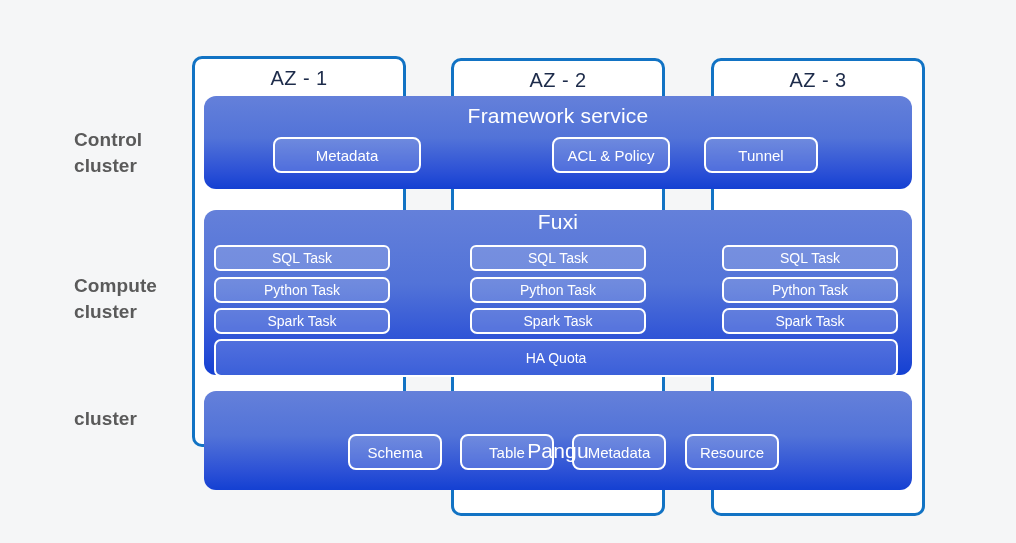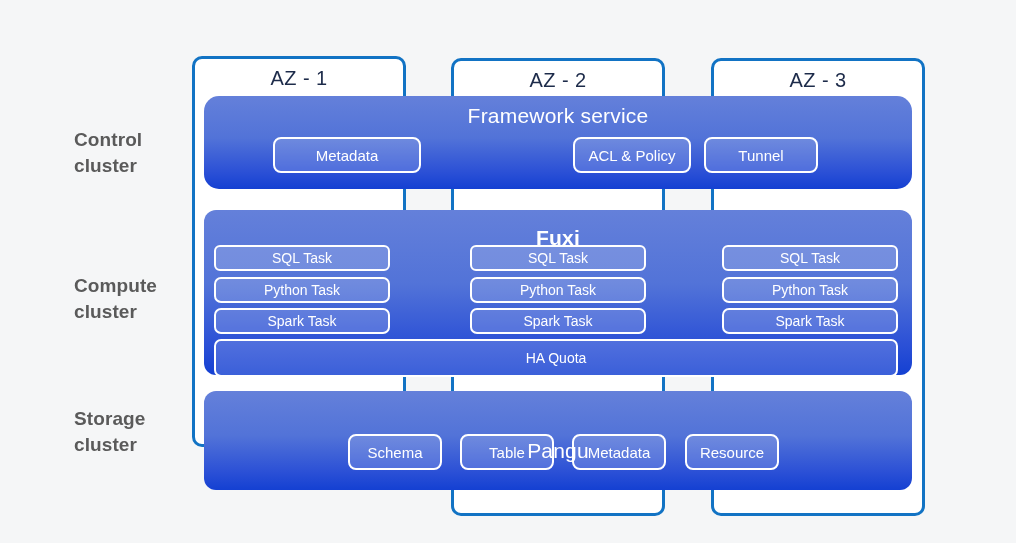--- a/index.html
+++ b/index.html
@@ -61,35 +61,35 @@
 
   
   .band {
     position: absolute;
     left: 204px;
     width: 708px;
     border-radius: 12px;
     background: linear-gradient(to bottom, #6480da 0%, #5273d8 45%, #2b50d6 82%, #1440d2 100%);
     box-sizing: border-box;
   }
-  #band-framework { top: 96px;  height: 93px; border-radius: 15px; }
+  #band-framework { top: 96px;  height: 93px; }
   #band-fuxi      { left: 204px; width: 708px; top: 210px; height: 165px; }
   #band-pangu     { top: 391px; height: 99px; }
 
   .band-title {
     position: absolute;
     top: 8px;
     left: 0;
     right: 0;
     text-align: center;
     font-size: 21px;
     color: #ffffff;
     letter-spacing: .2px;
   }
-  #band-fuxi .band-title { top: 16px; font-weight: bold; }
+  #band-fuxi .band-title { top: 0; }
   #band-pangu .band-title { top: 8px; margin-top: 40px; }
 
   
   .pill {
     position: absolute;
     border: 2px solid #ffffff;
     border-radius: 8px;
     background: rgba(255,255,255,0.17);
     color: #ffffff;
     font-size: 15px;
@@ -97,21 +97,21 @@
     align-items: center;
     justify-content: center;
     box-sizing: border-box;
     white-space: nowrap;
   }
 
   
   .fw-pill { top: 41px; height: 36px; }
   #pill-metadata   { left: 69px;  width: 148px; }
   #pill-user-role  { left: 237px; width: 112px; }
-  #pill-acl-policy { left: 369px; width: 118px; }
+  #pill-acl-policy { left: 348px; width: 118px; }
   #pill-tunnel     { left: 500px; width: 114px; }
 
   
   .task-pill { height: 26px; width: 176px; font-size: 14px; border-radius: 7px; }
   .task-col-1 { left: 10px;  }
   .task-col-2 { left: 266px; }
   .task-col-3 { left: 518px; }
   .task-row-1 { top: 35px; border-radius: 6px; }
   .task-row-2 { top: 67px; }
   .task-row-3 { top: 98px; }
@@ -139,21 +139,20 @@
 
   <div class="row-label" id="label-control">
     <div>Control</div>
     <div>cluster</div>
   </div>
   <div class="row-label" id="label-compute">
     <div>Compute</div>
     <div>cluster</div>
   </div>
   <div class="row-label" id="label-storage">
-    <div>Storage</div>
     <div>cluster</div>
   </div>
 
   <div class="az-box" id="az-1">
     <div class="az-title">AZ - 1</div>
   </div>
   <div class="az-box" id="az-2">
     <div class="az-title">AZ - 2</div>
   </div>
   <div class="az-box" id="az-3">

